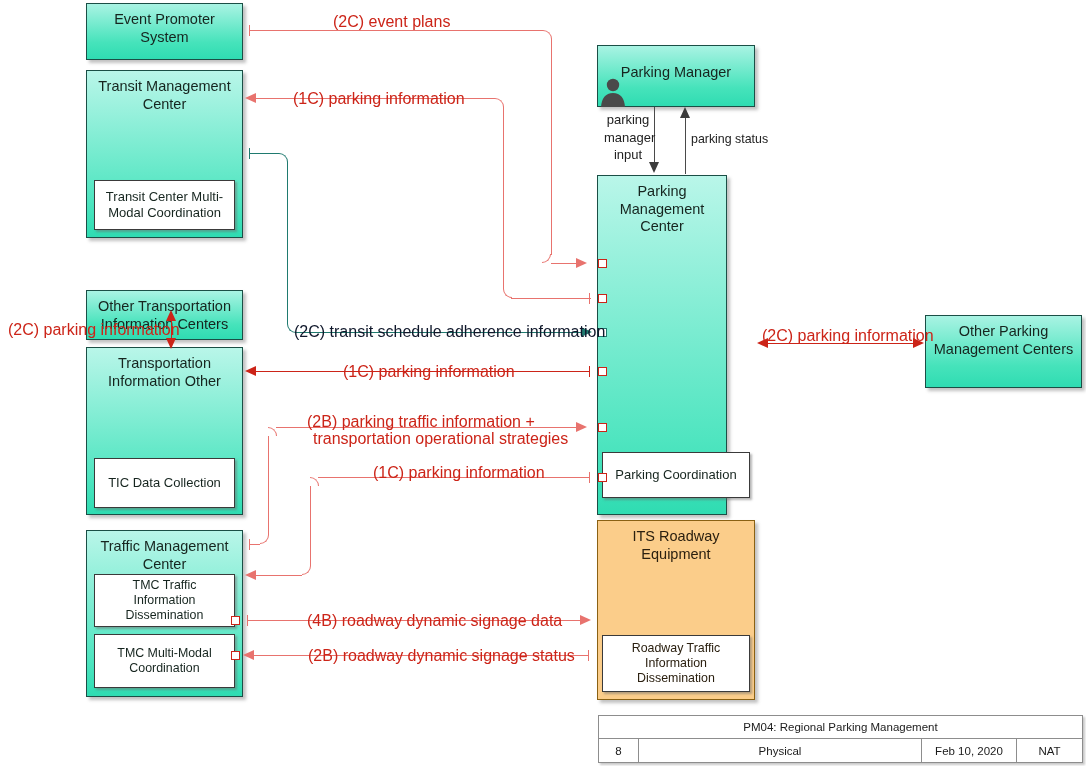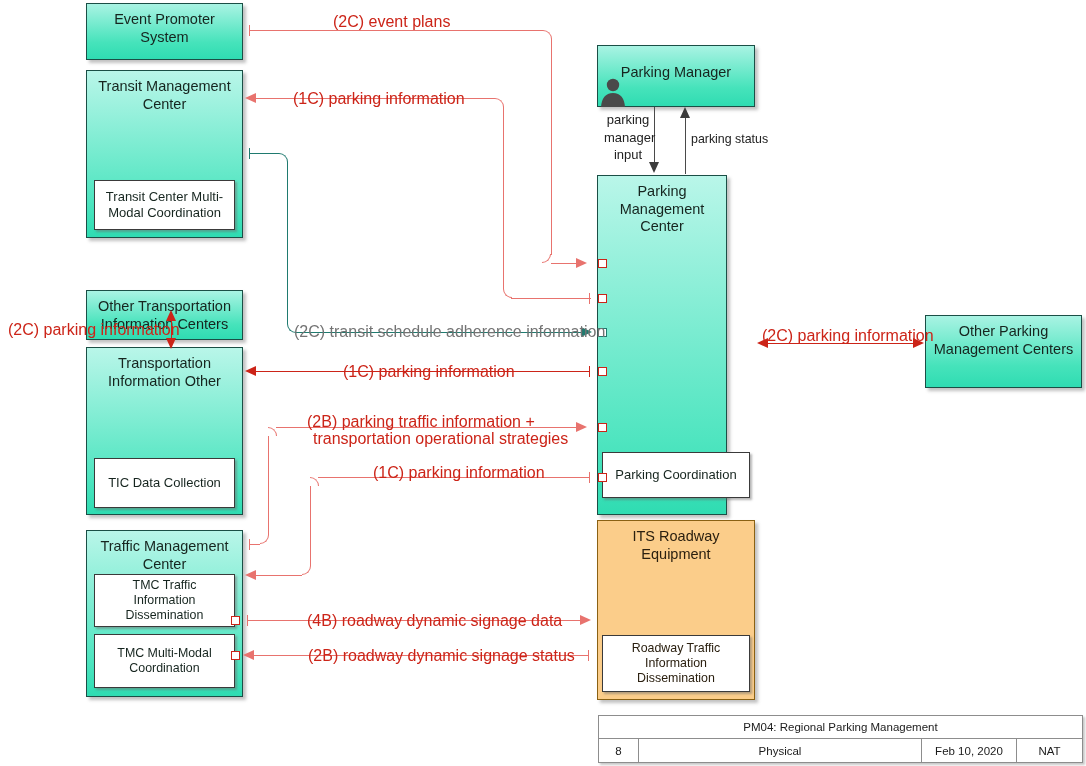--- a/index.html
+++ b/index.html
@@ -102,21 +102,21 @@
 
   
   .flab {
     position: absolute;
     font-size: 16px;
     color: #cc2418;
     white-space: nowrap;
     background: transparent;
     line-height: 1.25;
   }
-  .flab.tealtxt { color: #737373; }
+  .flab.tealtxt { color: #0f172a; }
   .flab.dark { color: #222; }
   .flab.ctr { text-align: center; }
 
   
   #titleblock {
     position: absolute;
     left: 598px; top: 715px;
     width: 485px; height: 48px;
     border: 1px solid #8d8d8d;
     background: #fff;

